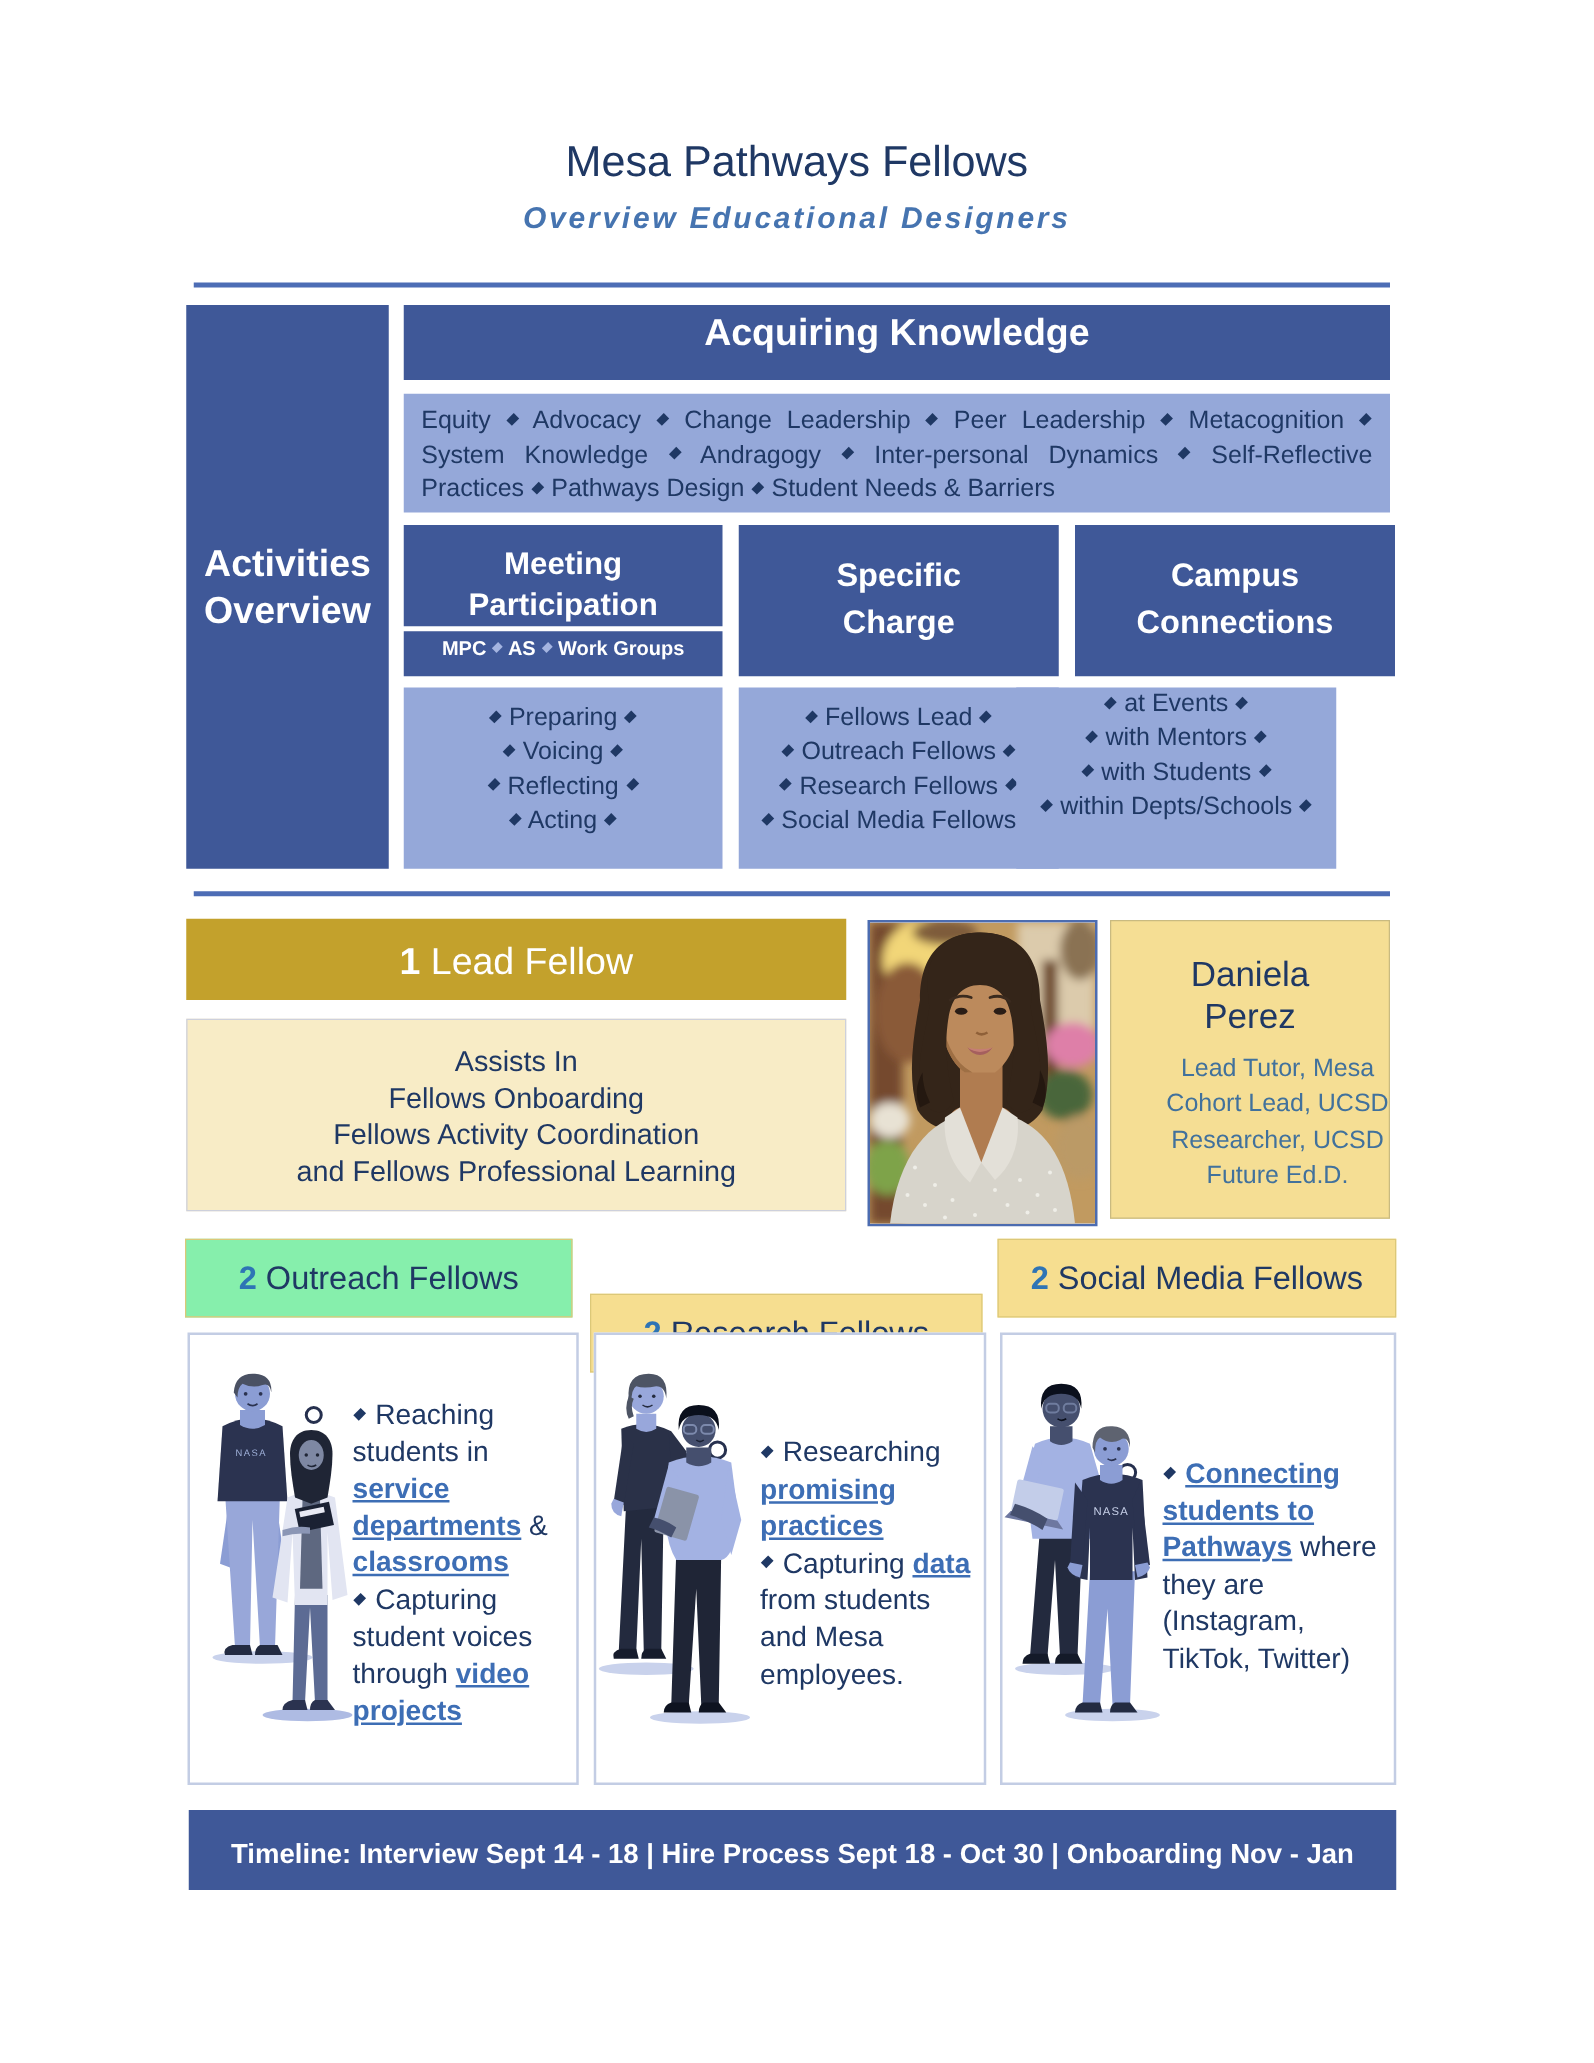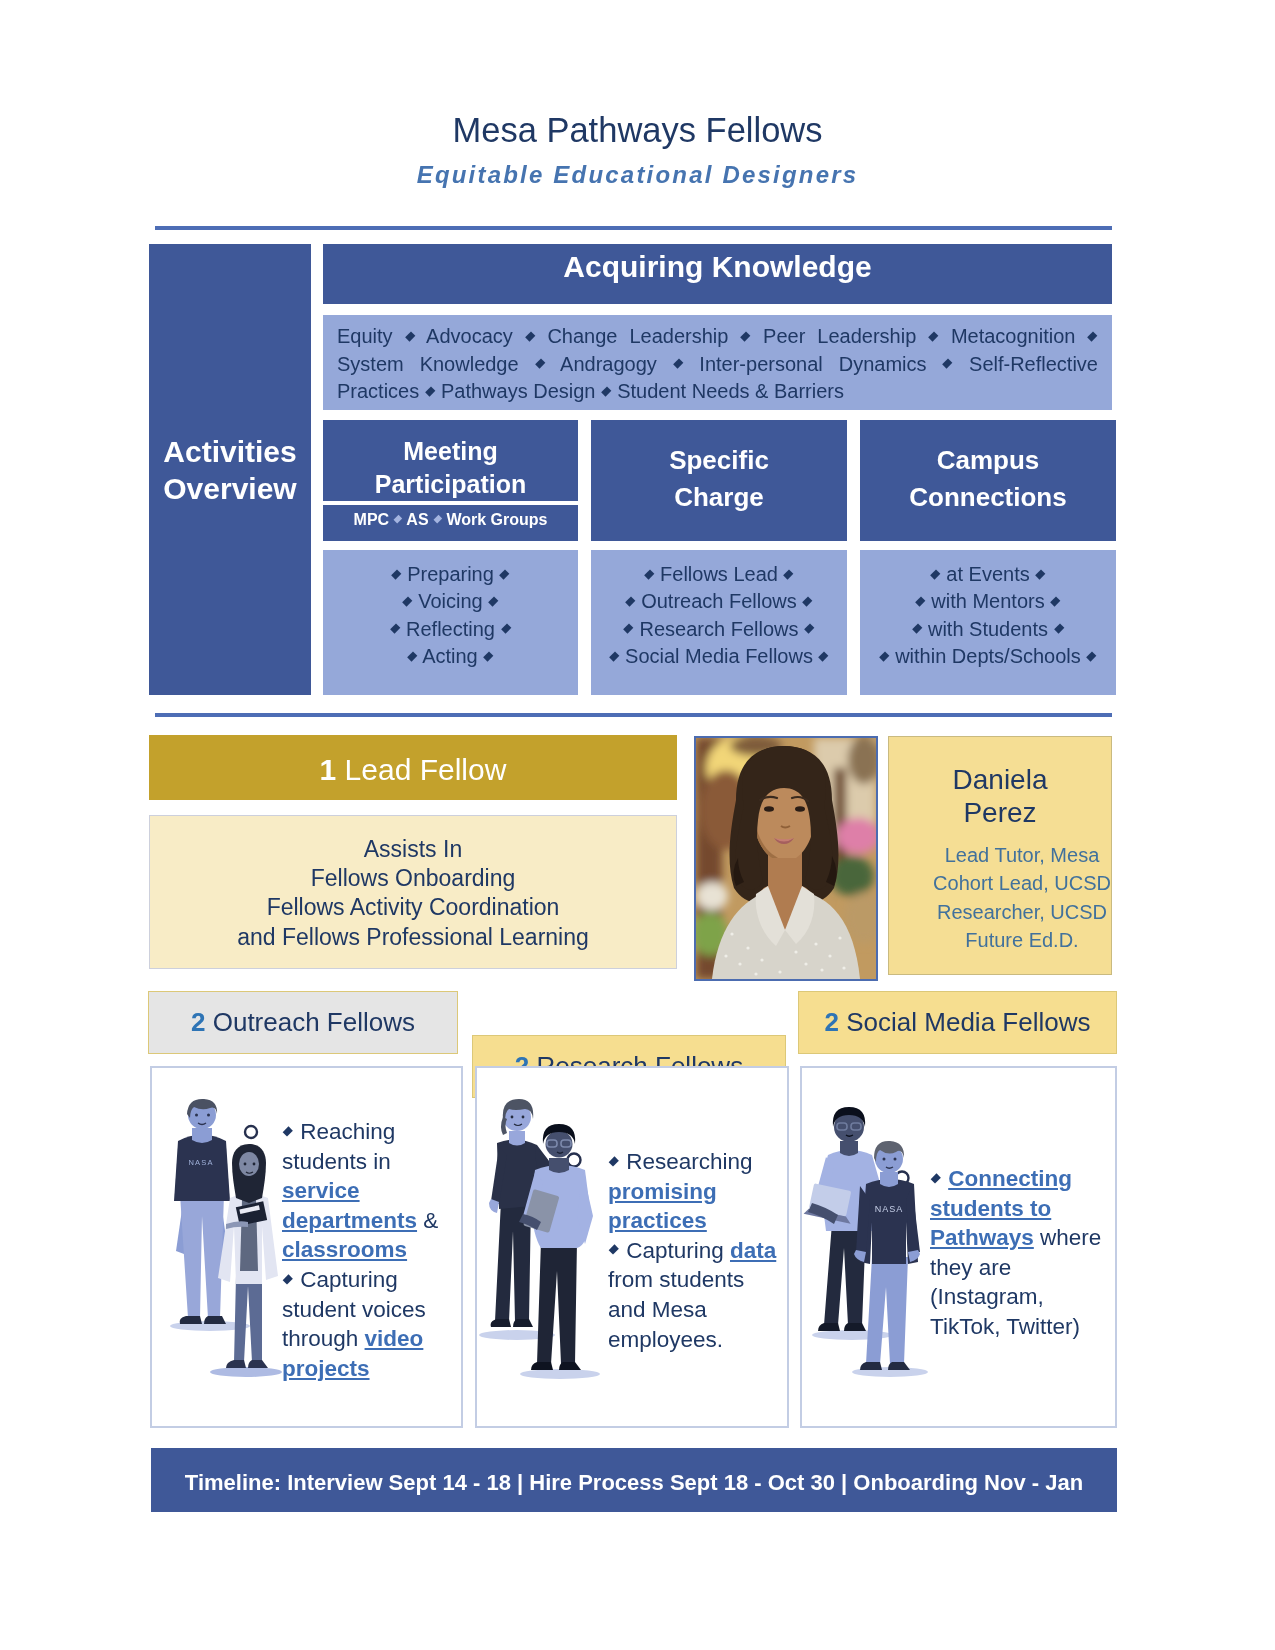--- a/index.html
+++ b/index.html
@@ -14,21 +14,21 @@
 .ctr{text-align:center;}
 .dm{display:inline-block;width:0.33em;height:0.33em;background:#1F3864;transform:rotate(45deg) scale(0.88,1.18);vertical-align:0.18em;margin:0 0.1em;}
 .dmw{display:inline-block;width:0.36em;height:0.36em;background:#A4B4E0;transform:rotate(45deg) scale(0.88,1.18);vertical-align:0.18em;margin:0 0.1em;}
 .bb{color:#3D6EB5;font-weight:bold;text-decoration:underline;}
 </style>
 </head>
 <body>
 <div id="page">
 
   <div class="abs navy ctr" style="left:0;top:111px;width:1275px;font-size:34.5px;">Mesa Pathways Fellows</div>
-  <div class="abs ctr" style="left:0;top:161px;width:1275px;font-size:24px;font-style:italic;font-weight:bold;letter-spacing:2.2px;color:#4674B0;">Equitable Educational Designers</div>
+  <div class="abs ctr" style="left:0;top:161px;width:1275px;font-size:24px;font-style:italic;font-weight:bold;letter-spacing:2.2px;color:#4674B0;">Overview Educational Designers</div>
   <div class="abs" style="left:155px;top:226px;width:957px;height:4px;background:#4D6DB5;"></div>
 
   <div class="abs dark" style="left:149px;top:244px;width:162px;height:451px;"></div>
   <div class="abs wt ctr" style="left:149px;top:433px;width:162px;font-size:30px;font-weight:600;line-height:37px;">Activities<br>Overview</div>
 
   <div class="abs dark wt ctr" style="left:323px;top:244px;width:789px;height:60px;font-size:30px;font-weight:600;line-height:46px;">Acquiring Knowledge</div>
   <div class="abs light navy" style="left:323px;top:315px;width:789px;height:95px;font-size:20px;padding:8px 14px 0 14px;line-height:27.5px;">
     <div style="text-align:justify;text-align-last:justify;">Equity <span class="dm"></span> Advocacy <span class="dm"></span> Change Leadership <span class="dm"></span> Peer Leadership <span class="dm"></span> Metacognition <span class="dm"></span></div>
     <div style="text-align:justify;text-align-last:justify;">System Knowledge <span class="dm"></span> Andragogy <span class="dm"></span> Inter-personal Dynamics <span class="dm"></span> Self-Reflective</div>
     <div>Practices <span class="dm"></span> Pathways Design <span class="dm"></span> Student Needs &amp; Barriers</div>
@@ -44,21 +44,21 @@
     <span class="dm"></span> Voicing <span class="dm"></span><br>
     <span class="dm"></span> Reflecting <span class="dm"></span><br>
     <span class="dm"></span> Acting <span class="dm"></span>
   </div>
   <div class="abs light navy ctr" style="left:591px;top:550px;width:256px;height:145px;font-size:20px;line-height:27.3px;padding-top:11px;">
     <span class="dm"></span> Fellows Lead <span class="dm"></span><br>
     <span class="dm"></span> Outreach Fellows <span class="dm"></span><br>
     <span class="dm"></span> Research Fellows <span class="dm"></span><br>
     <span class="dm"></span> Social Media Fellows <span class="dm"></span>
   </div>
-  <div class="abs light navy ctr" style="left:860px;top:550px;width:256px;height:145px;font-size:20px;line-height:27.3px;padding-top:11px;">
+  <div class="abs light navy ctr" style="left:813px;top:550px;width:256px;height:145px;font-size:20px;line-height:27.3px;">
     <span class="dm"></span> at Events <span class="dm"></span><br>
     <span class="dm"></span> with Mentors <span class="dm"></span><br>
     <span class="dm"></span> with Students <span class="dm"></span><br>
     <span class="dm"></span> within Depts/Schools <span class="dm"></span>
   </div>
 
   <div class="abs" style="left:155px;top:713px;width:957px;height:4px;background:#4D6DB5;"></div>
 
   <div class="abs wt ctr" style="left:149px;top:735px;width:528px;height:65px;background:#C3A12C;font-size:30px;line-height:69px;"><b>1</b> Lead Fellow</div>
   <div class="abs navy ctr" style="left:149px;top:815px;width:528px;height:154px;background:#F8ECC6;border:1px solid #CDD0DC;font-size:23px;line-height:29.2px;padding-top:19px;">
@@ -133,21 +133,21 @@
           <circle cx="84" cy="234" r="1.6"></circle>
     </g>
   </svg>
   </div>
 
   <div class="abs ctr" style="left:888px;top:736px;width:224px;height:239px;background:#F5DE94;border:1px solid #C9BA80;">
     <div class="navy" style="font-size:28px;line-height:33px;margin-top:26px;">Daniela<br>Perez</div>
     <div style="font-size:20px;line-height:28.4px;margin-top:12px;color:#41719C;margin-left:44px;">Lead Tutor, Mesa<br>Cohort Lead, UCSD<br>Researcher, UCSD<br>Future Ed.D.</div>
   </div>
 
-  <div class="abs ctr" style="left:148px;top:991px;width:310px;height:63px;background:#e5e5e5;border:1px solid #DCC878;font-size:26px;line-height:61px;"><b style="color:#2E74B5;">2</b><span class="navy"> Outreach Fellows</span></div>
+  <div class="abs ctr" style="left:148px;top:991px;width:310px;height:63px;background:#86efac;border:1px solid #DCC878;font-size:26px;line-height:61px;"><b style="color:#2E74B5;">2</b><span class="navy"> Outreach Fellows</span></div>
   <div class="abs ctr" style="left:472px;top:991px;width:314px;height:63px;background:#F6DE90;border:1px solid #DCC878;font-size:26px;line-height:61px;margin-top:44px;"><b style="color:#2E74B5;">2</b><span class="navy"> Research Fellows</span></div>
   <div class="abs ctr" style="left:798px;top:991px;width:319px;height:63px;background:#F6DE90;border:1px solid #DCC878;font-size:26px;line-height:61px;"><b style="color:#2E74B5;">2</b><span class="navy"> Social Media Fellows</span></div>
 
   <div class="abs" style="left:150px;top:1066px;width:313px;height:362px;border:2px solid #C3CDE4;background:#fff;"></div>
   <div class="abs" style="left:475px;top:1066px;width:314px;height:362px;border:2px solid #C3CDE4;background:#fff;"></div>
   <div class="abs" style="left:800px;top:1066px;width:317px;height:362px;border:2px solid #C3CDE4;background:#fff;"></div>
 
   <div class="abs" style="left:150px;top:1066px;width:313px;height:362px;">
   <svg width="313" height="362" viewBox="0 0 313 362">
 

